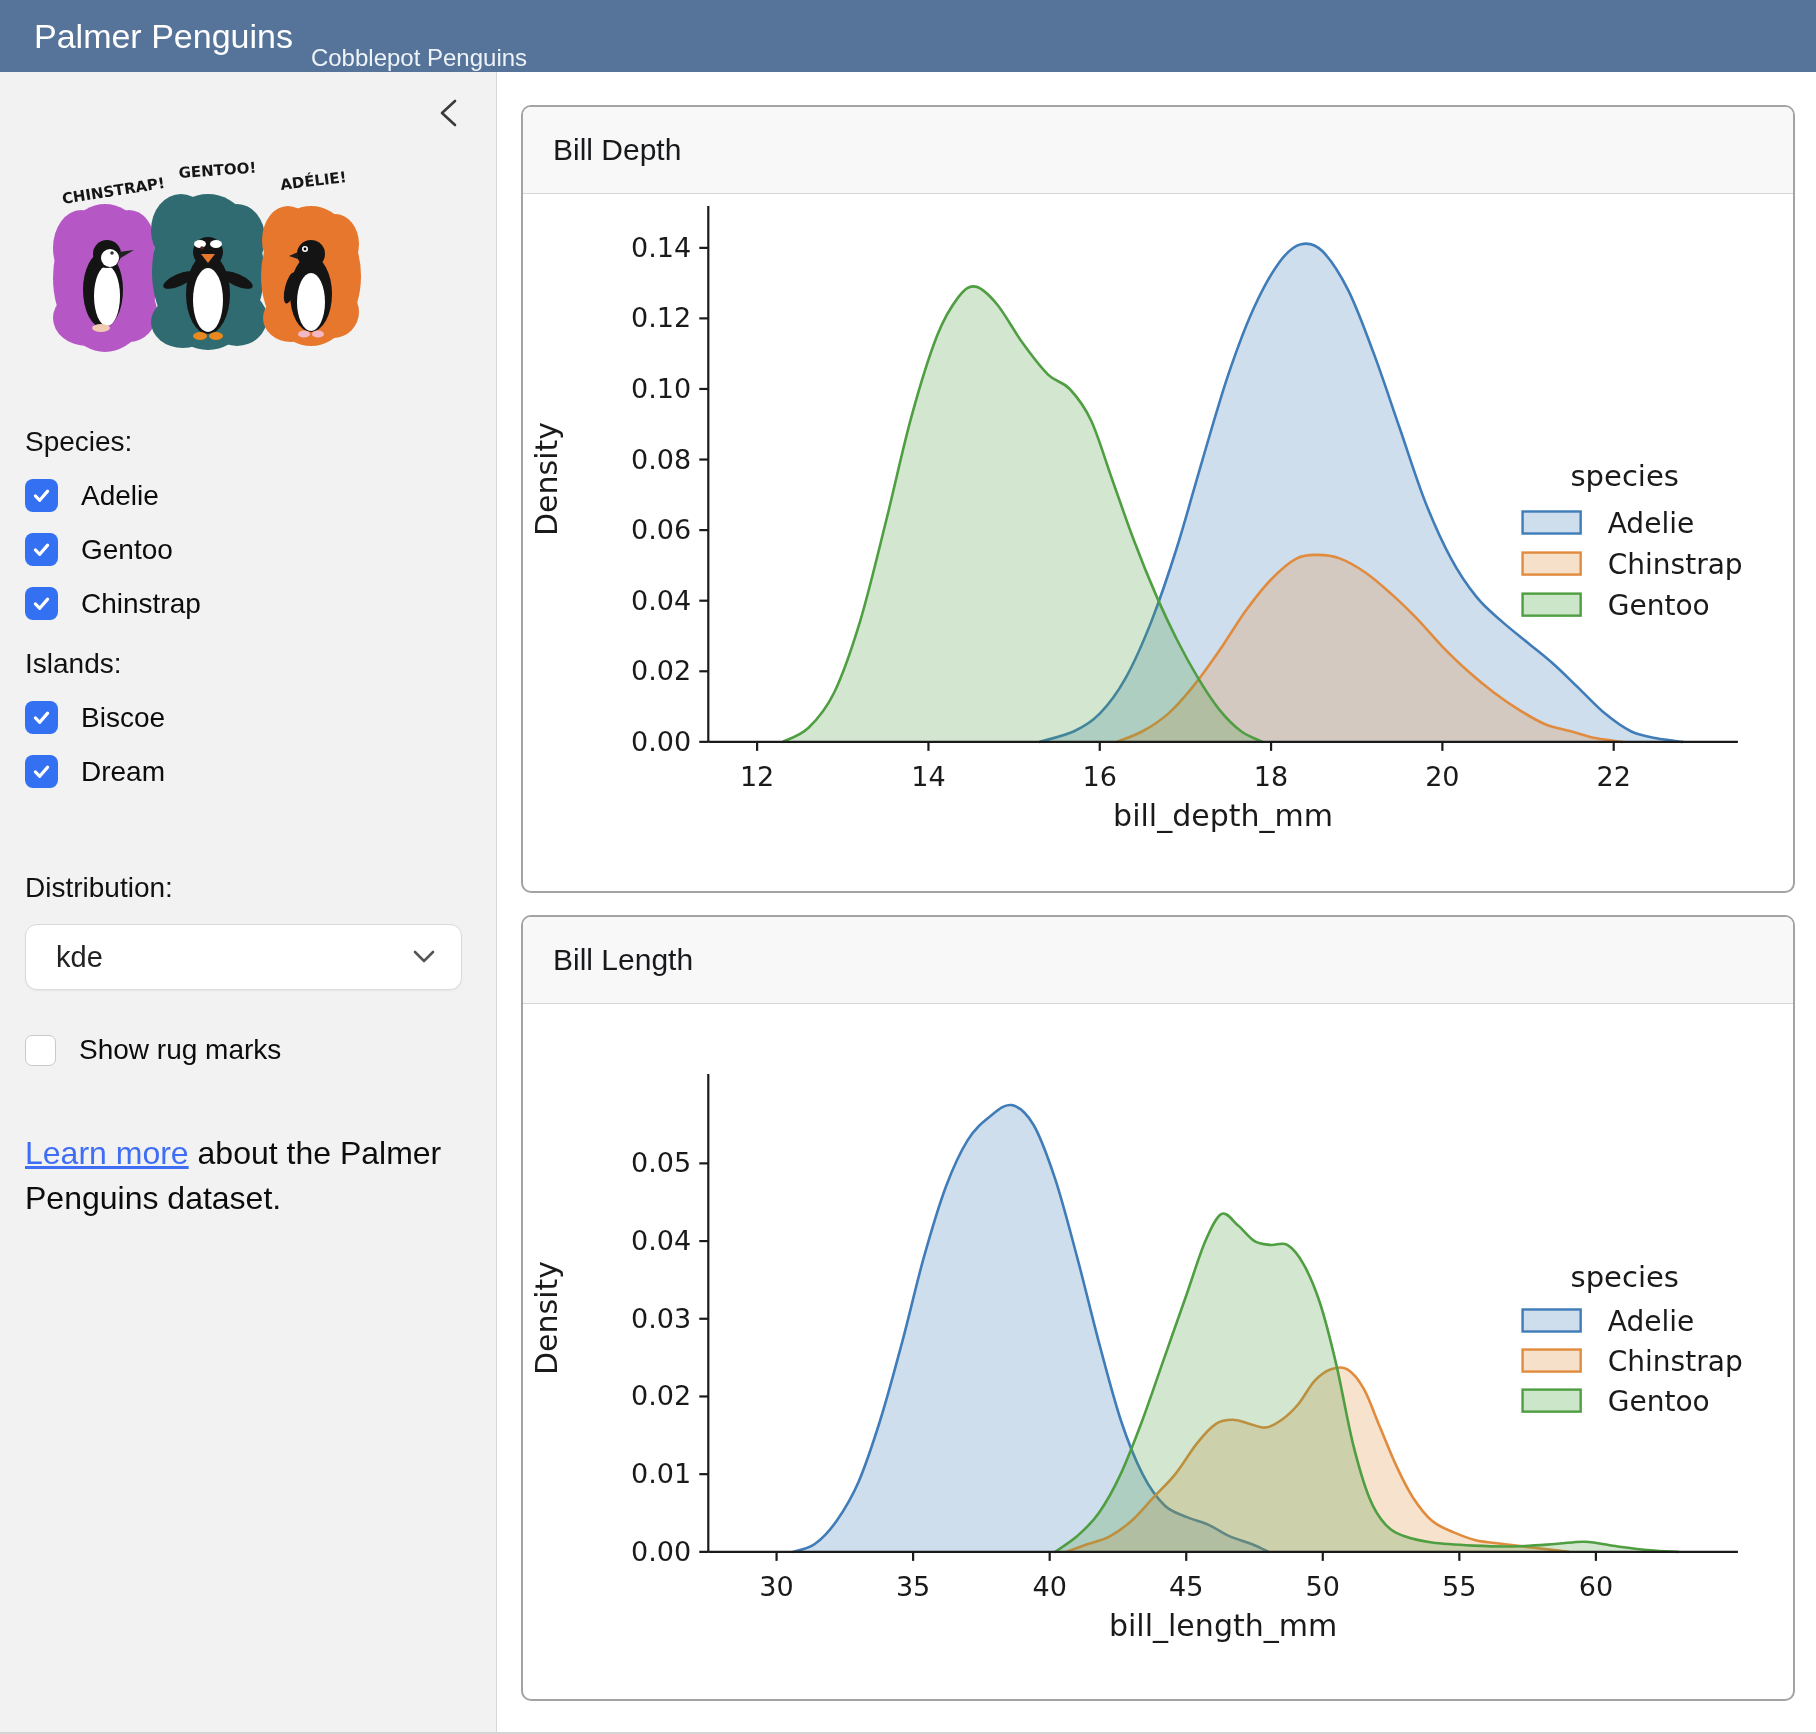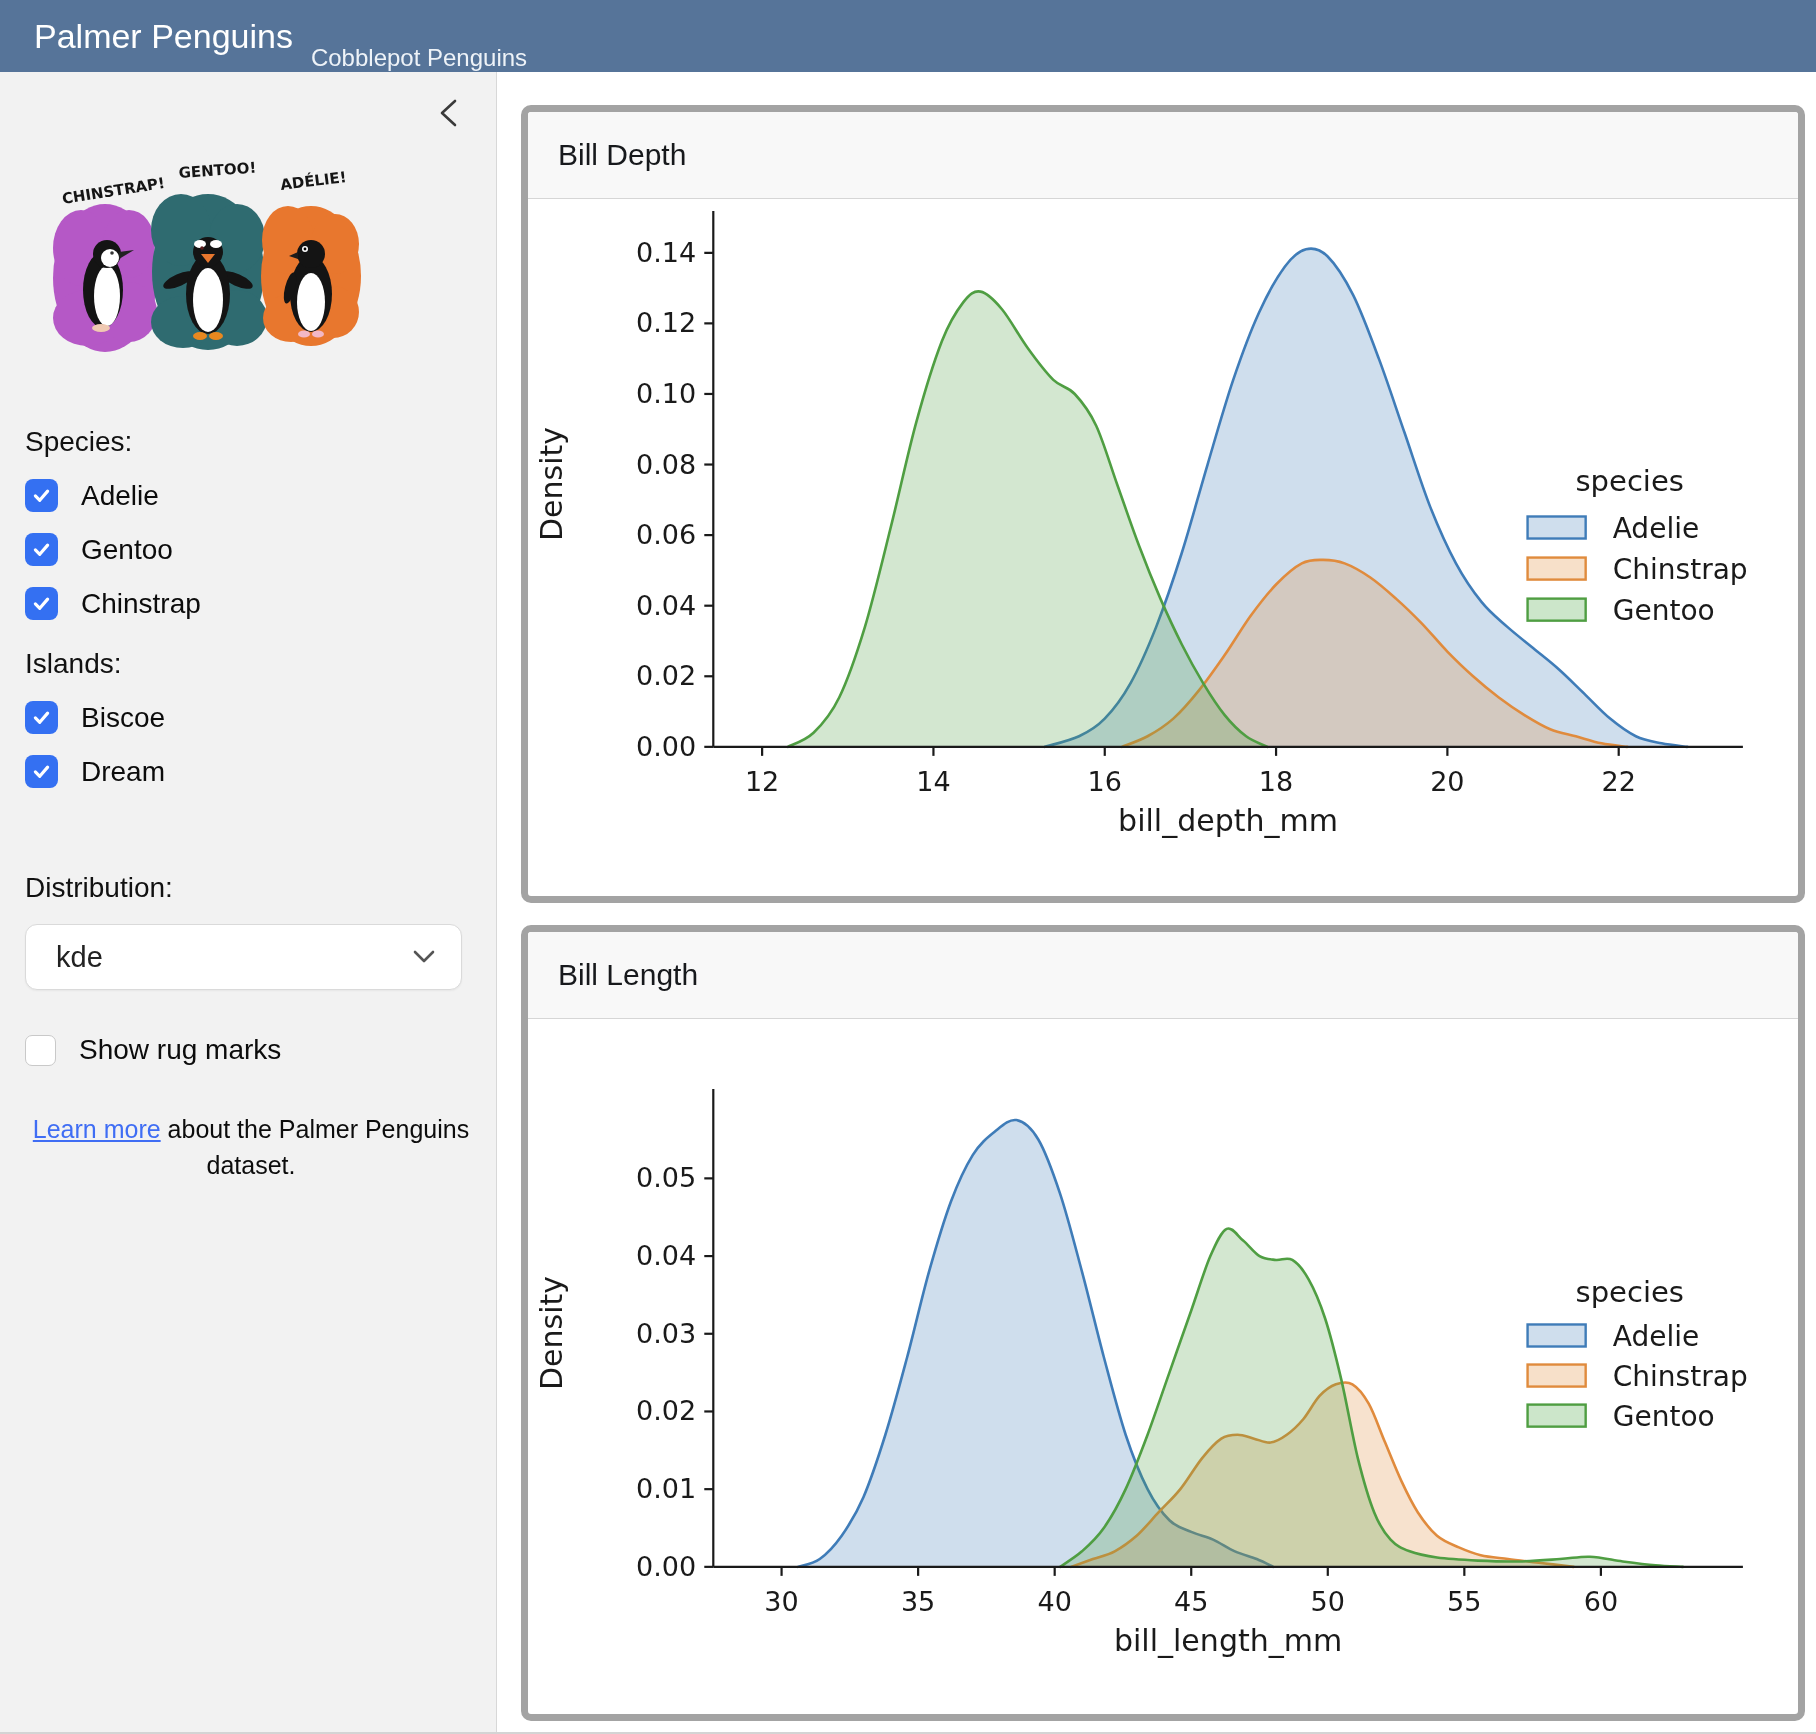--- a/index.html
+++ b/index.html
@@ -32,25 +32,25 @@
   .cb.unchecked{background:#ffffff;border:1px solid #c9c9c9;}
   .cb-label{font-size:28px;margin-left:23px;color:#0c0c0c;}
   .check-group{margin-top:12px;}
   .select-box{margin-top:20px;width:437px;height:66px;background:#fff;border:1px solid #dadada;
               border-radius:12px;box-sizing:border-box;display:flex;align-items:center;
               justify-content:space-between;padding:0 26px 0 30px;cursor:pointer;
               box-shadow:0 1px 2px rgba(0,0,0,.05);}
   .select-box .value{font-size:29px;color:#222;}
   .rug-row{margin-top:44px;}
   .rug-row .cb{width:31px;height:31px;border-radius:7px;flex-basis:31px;}
-  .side-footer{margin-top:46px;font-size:25px;line-height:1.42;width:452px;color:#0c0c0c;text-align:center;}
+  .side-footer{margin-top:65px;font-size:32px;line-height:1.42;width:452px;color:#0c0c0c;}
   .side-footer a{color:#3f6df4;text-decoration:underline;cursor:pointer;}
 
   
-  .card{width:1270px;margin-left:24px;background:#fff;border:7px solid #a3a3a3;
+  .card{width:1270px;margin-left:24px;background:#fff;border:2px solid #a3a3a3;
         border-radius:10px;overflow:hidden;}
   .card + .card{margin-top:22px;}
   .card-header{height:87px;background:#f8f8f8;border-bottom:1px solid #d6d6d6;
                display:flex;align-items:center;padding-left:30px;box-sizing:border-box;}
   .card-title{font-size:30px;font-weight:500;color:#17191c;}
   .card-body{display:block;}
   .chart text{font-family:"DejaVu Sans","DejaVu Sans Mono",sans-serif;fill:#1a1a1a;}
 
   .bottom-edge{position:absolute;left:0;bottom:0;width:100%;height:2px;background:#d4d4d4;}
 </style>

